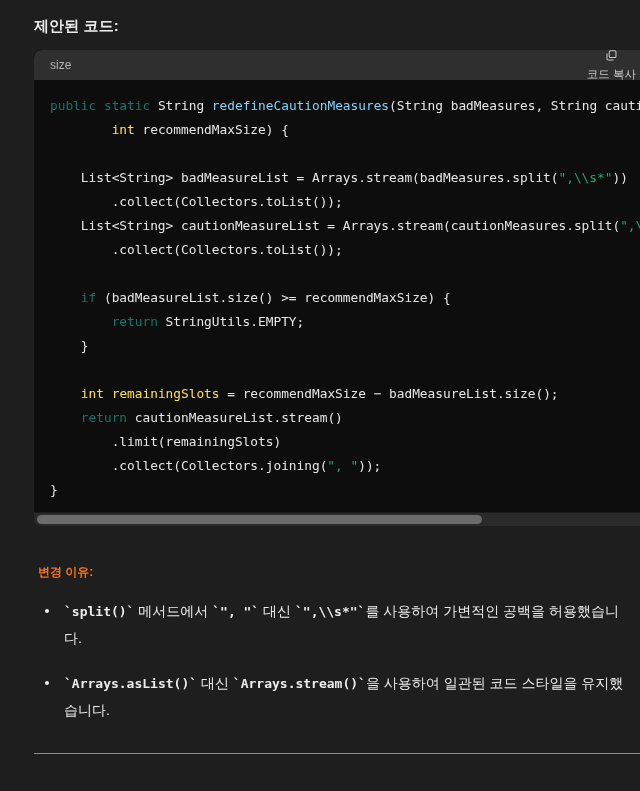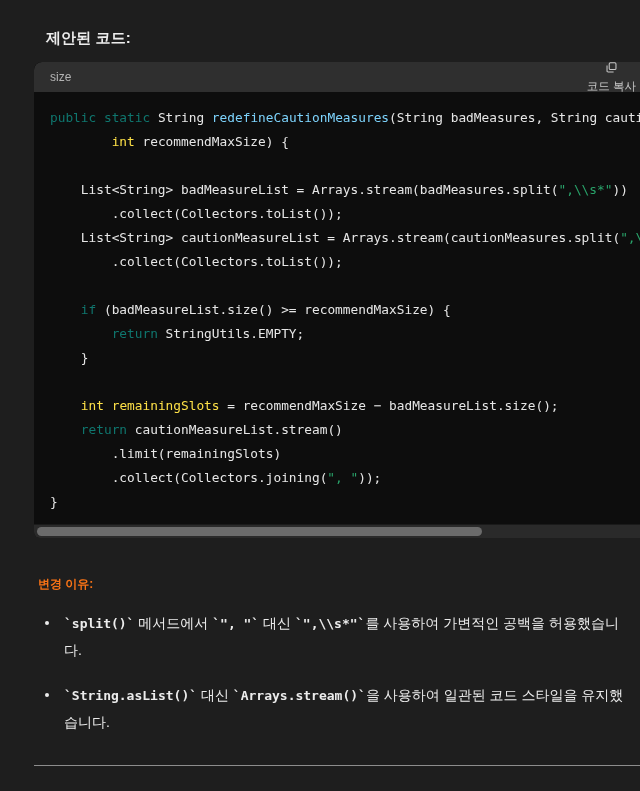--- a/index.html
+++ b/index.html
@@ -22,21 +22,21 @@
     box-sizing: border-box;
     padding: 0 12px 0 34px;
   }
 
   
   .section-heading {
     font-size: 15px;
     font-weight: bold;
     color: #ececec;
     line-height: 20px;
-    margin: 12px;
+    margin: 0;
     padding-top: 16px;
     letter-spacing: 0.1px;
   }
 
   
   .codeblock {
     margin-top: 14px;
     margin-left: 0;
     margin-right: -22px;
     border-radius: 8px 8px 6px 6px;
@@ -209,18 +209,18 @@
     <div class="code-scroll">
       <div class="code-scroll-thumb" id="scroll-thumb" style="width: 73%;"></div>
     </div>
 
   </div>
 
   <h3 class="reasons-heading">변경 이유:</h3>
 
   <ul class="reasons" id="reasons-list">
       <li><span class="mono-b">`split()`</span><span> 메서드에서 </span><span class="mono-b">`", "`</span><span> 대신 </span><span class="mono-b">`",\\s*"`</span><span>를 사용하여 가변적인 공백을 허용했습니다.</span></li>
-      <li><span class="mono-b">`String.asList()`</span><span> 대신 </span><span class="mono-b">`Arrays.stream()`</span><span>을 사용하여 일관된 코드 스타일을 유지했습니다.</span></li>
+      <li><span class="mono-b">`Arrays.asList()`</span><span> 대신 </span><span class="mono-b">`Arrays.stream()`</span><span>을 사용하여 일관된 코드 스타일을 유지했습니다.</span></li>
     </ul>
 
   <hr class="divider">
 
 </div>
 
 </body></html>

